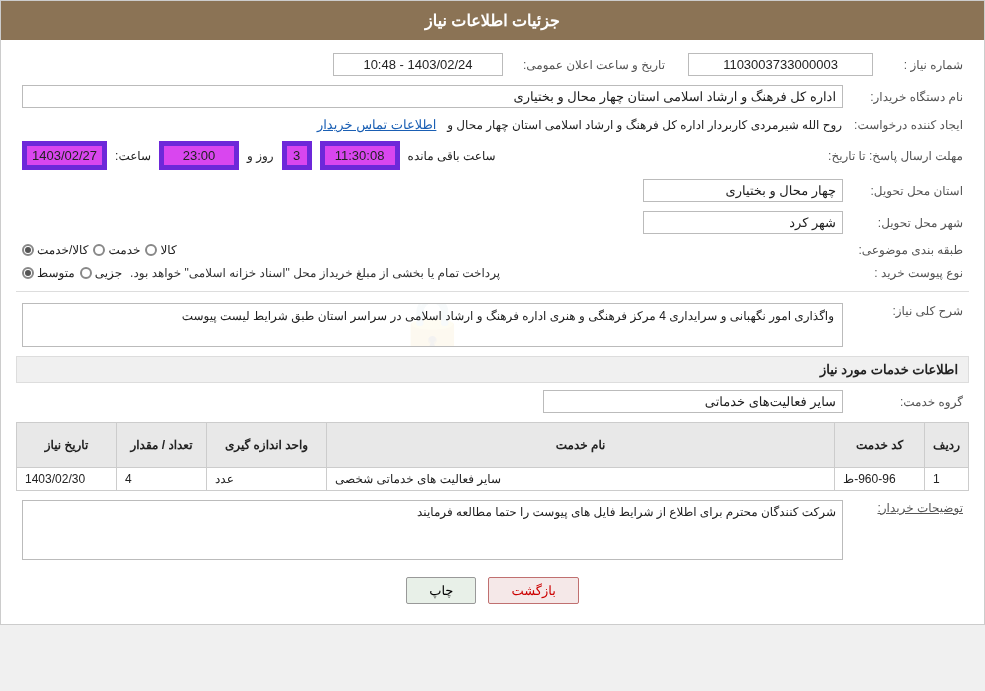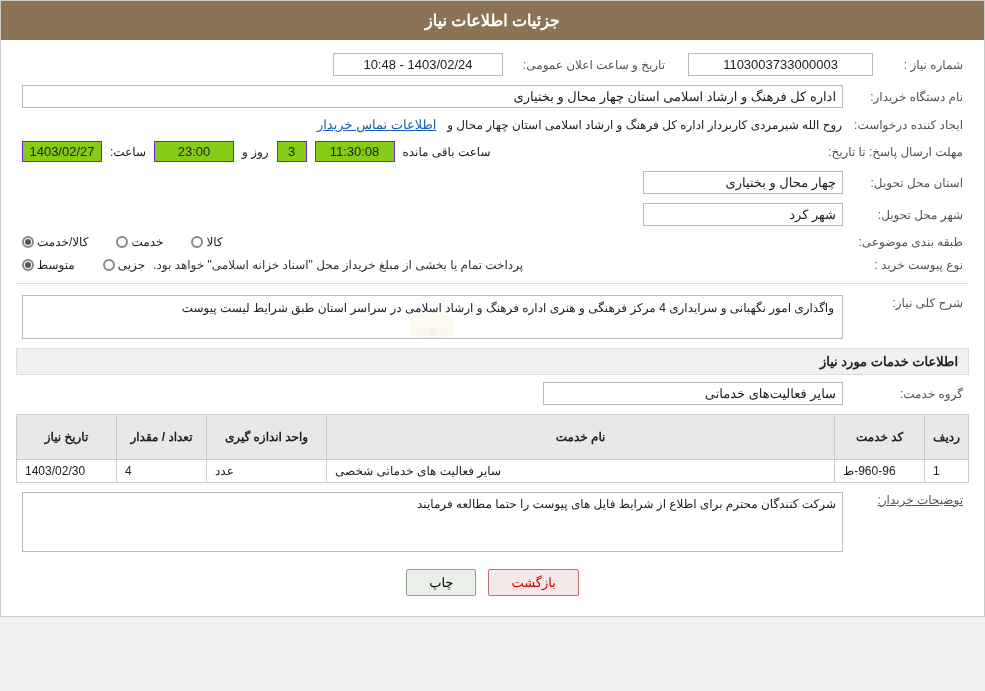--- a/index.html
+++ b/index.html
@@ -63,30 +63,30 @@
       text-decoration: underline;
       cursor: pointer;
     }
     .date-time-row {
       display: flex;
       align-items: center;
       gap: 8px;
       flex-direction: row-reverse;
     }
     .small-box {
-      border: 1px solid #6d28d9;
-      background: #84cc16;
+      border: 5px solid #6d28d9;
+      background: #d946ef;
       padding: 2px 5px;
       min-width: 80px;
       text-align: center;
       display: inline-block;
     }
     .radio-group {
       display: flex;
-      gap: 28px;
+      gap: 5px;
       flex-direction: row-reverse;
       align-items: center;
     }
     .radio-item {
       display: flex;
       align-items: center;
       gap: 3px;
     }
     .radio-circle {
       width: 12px;

